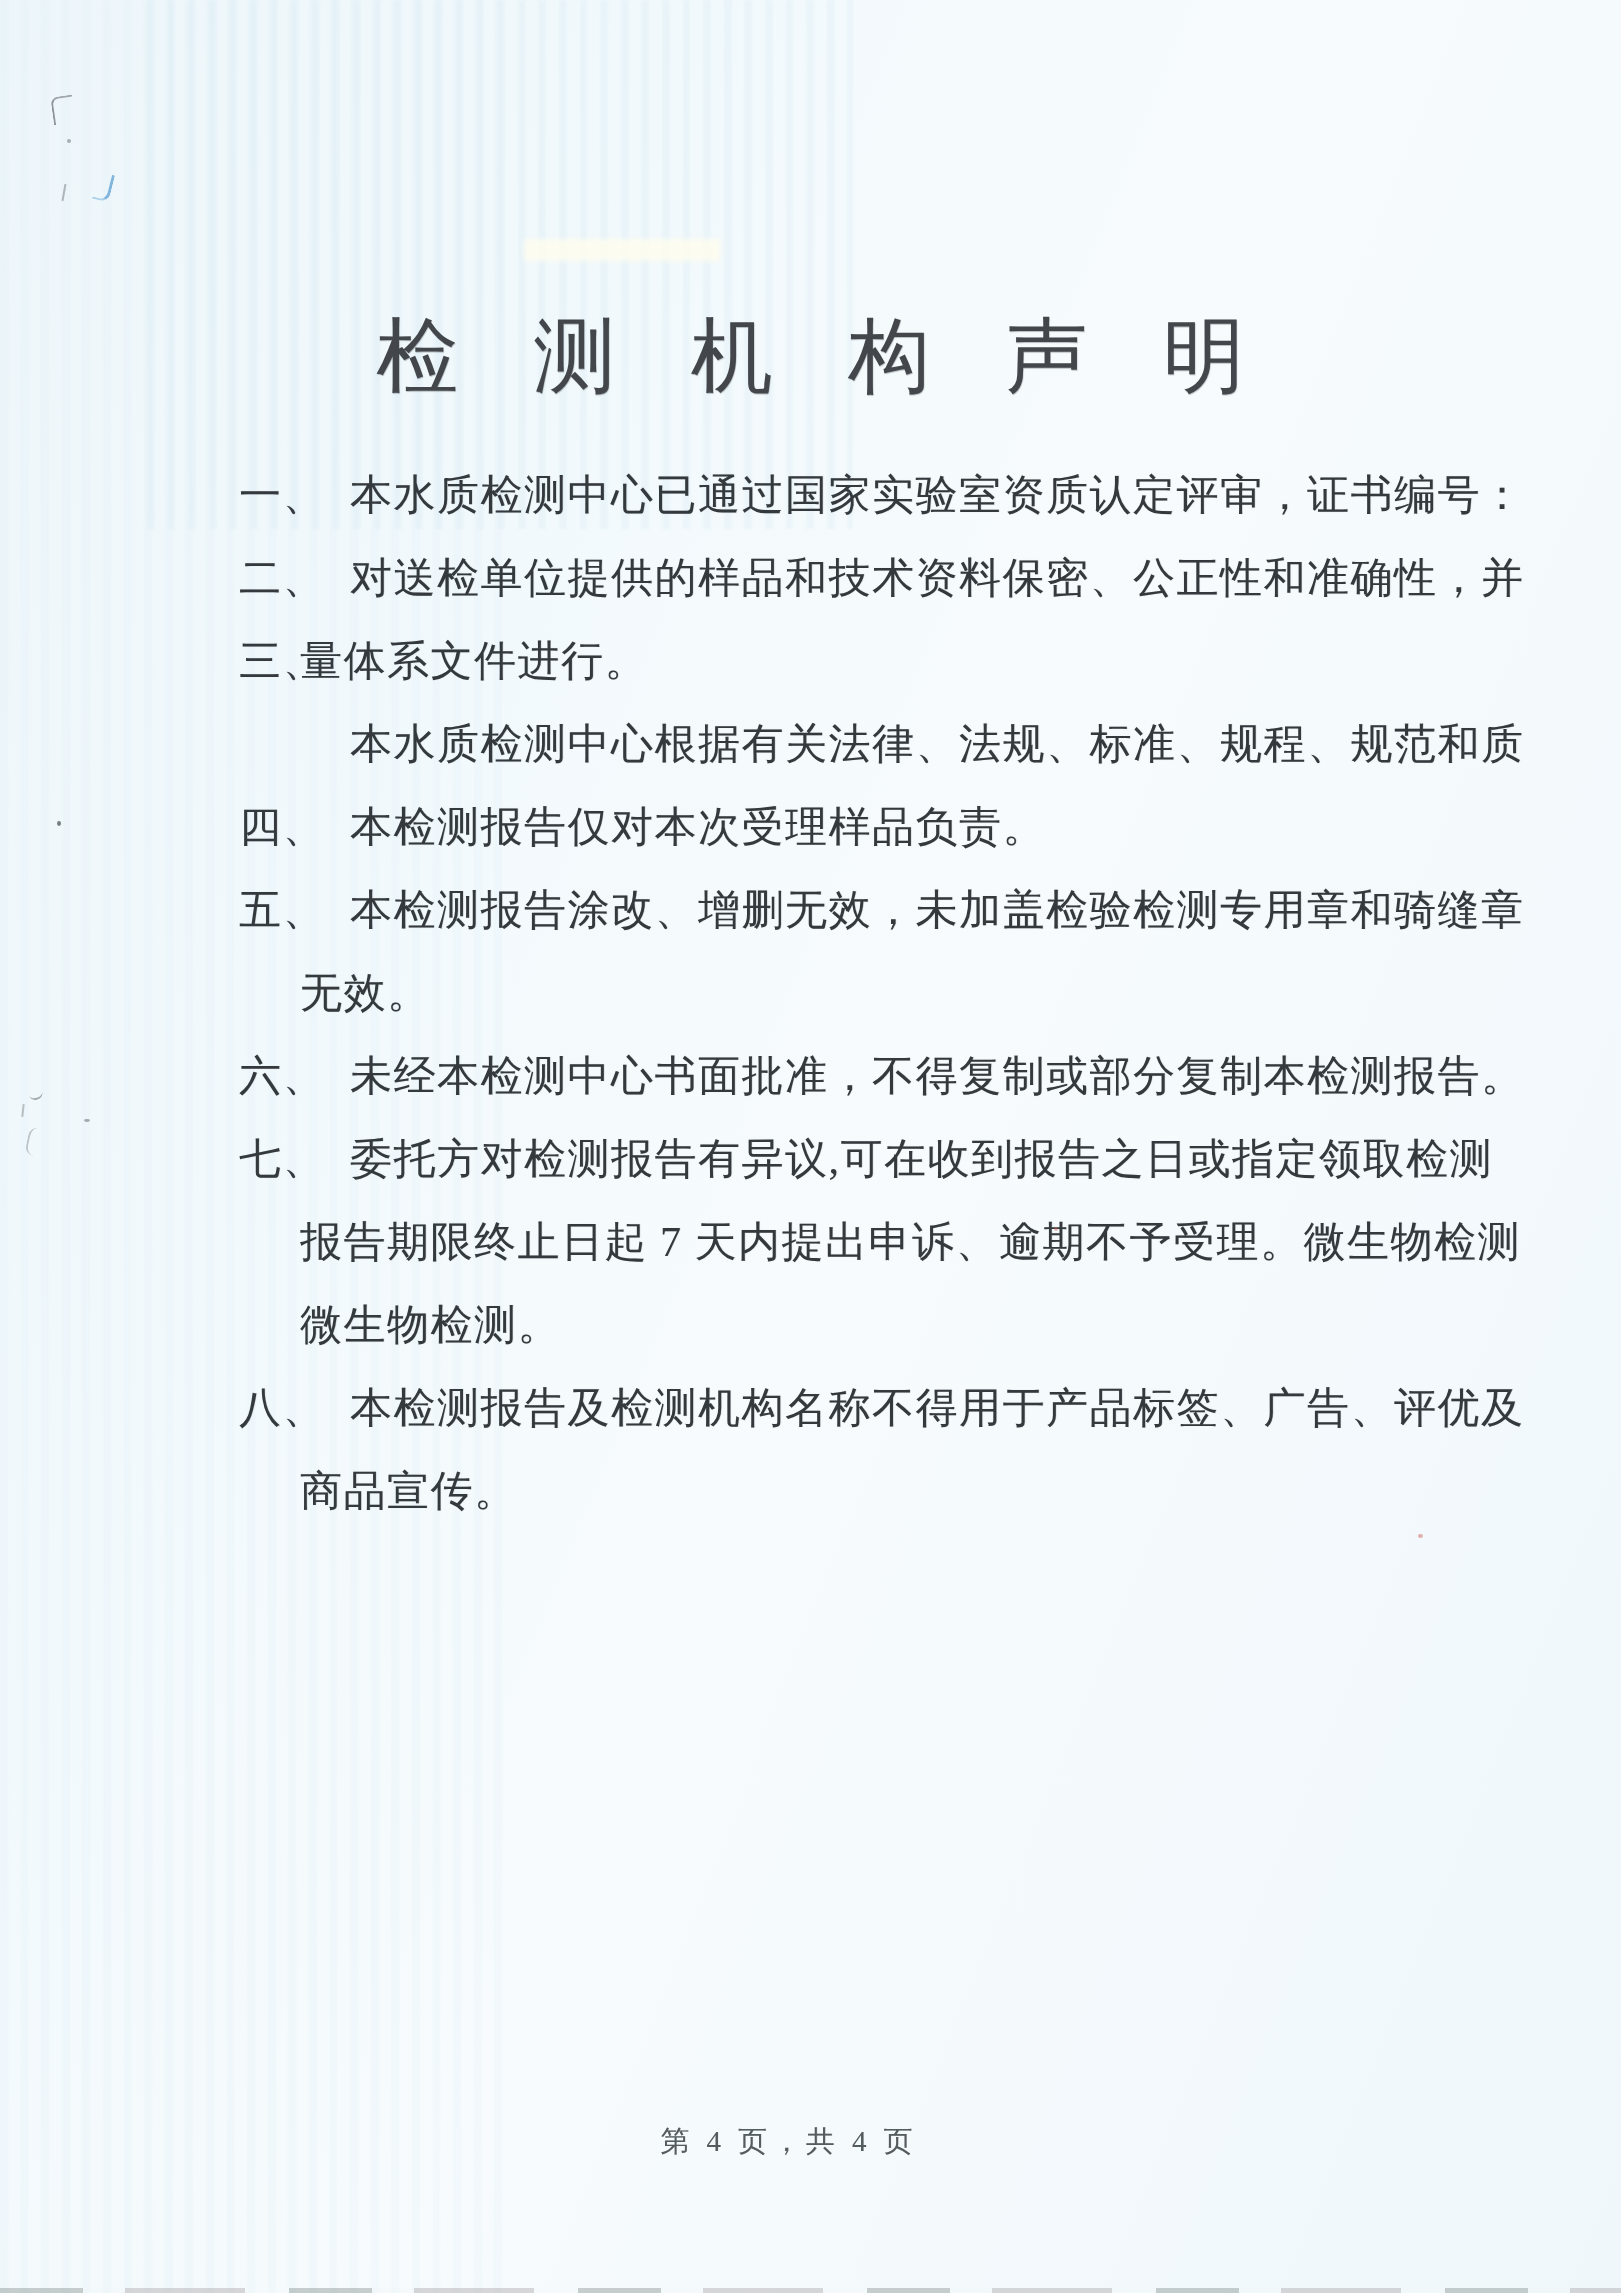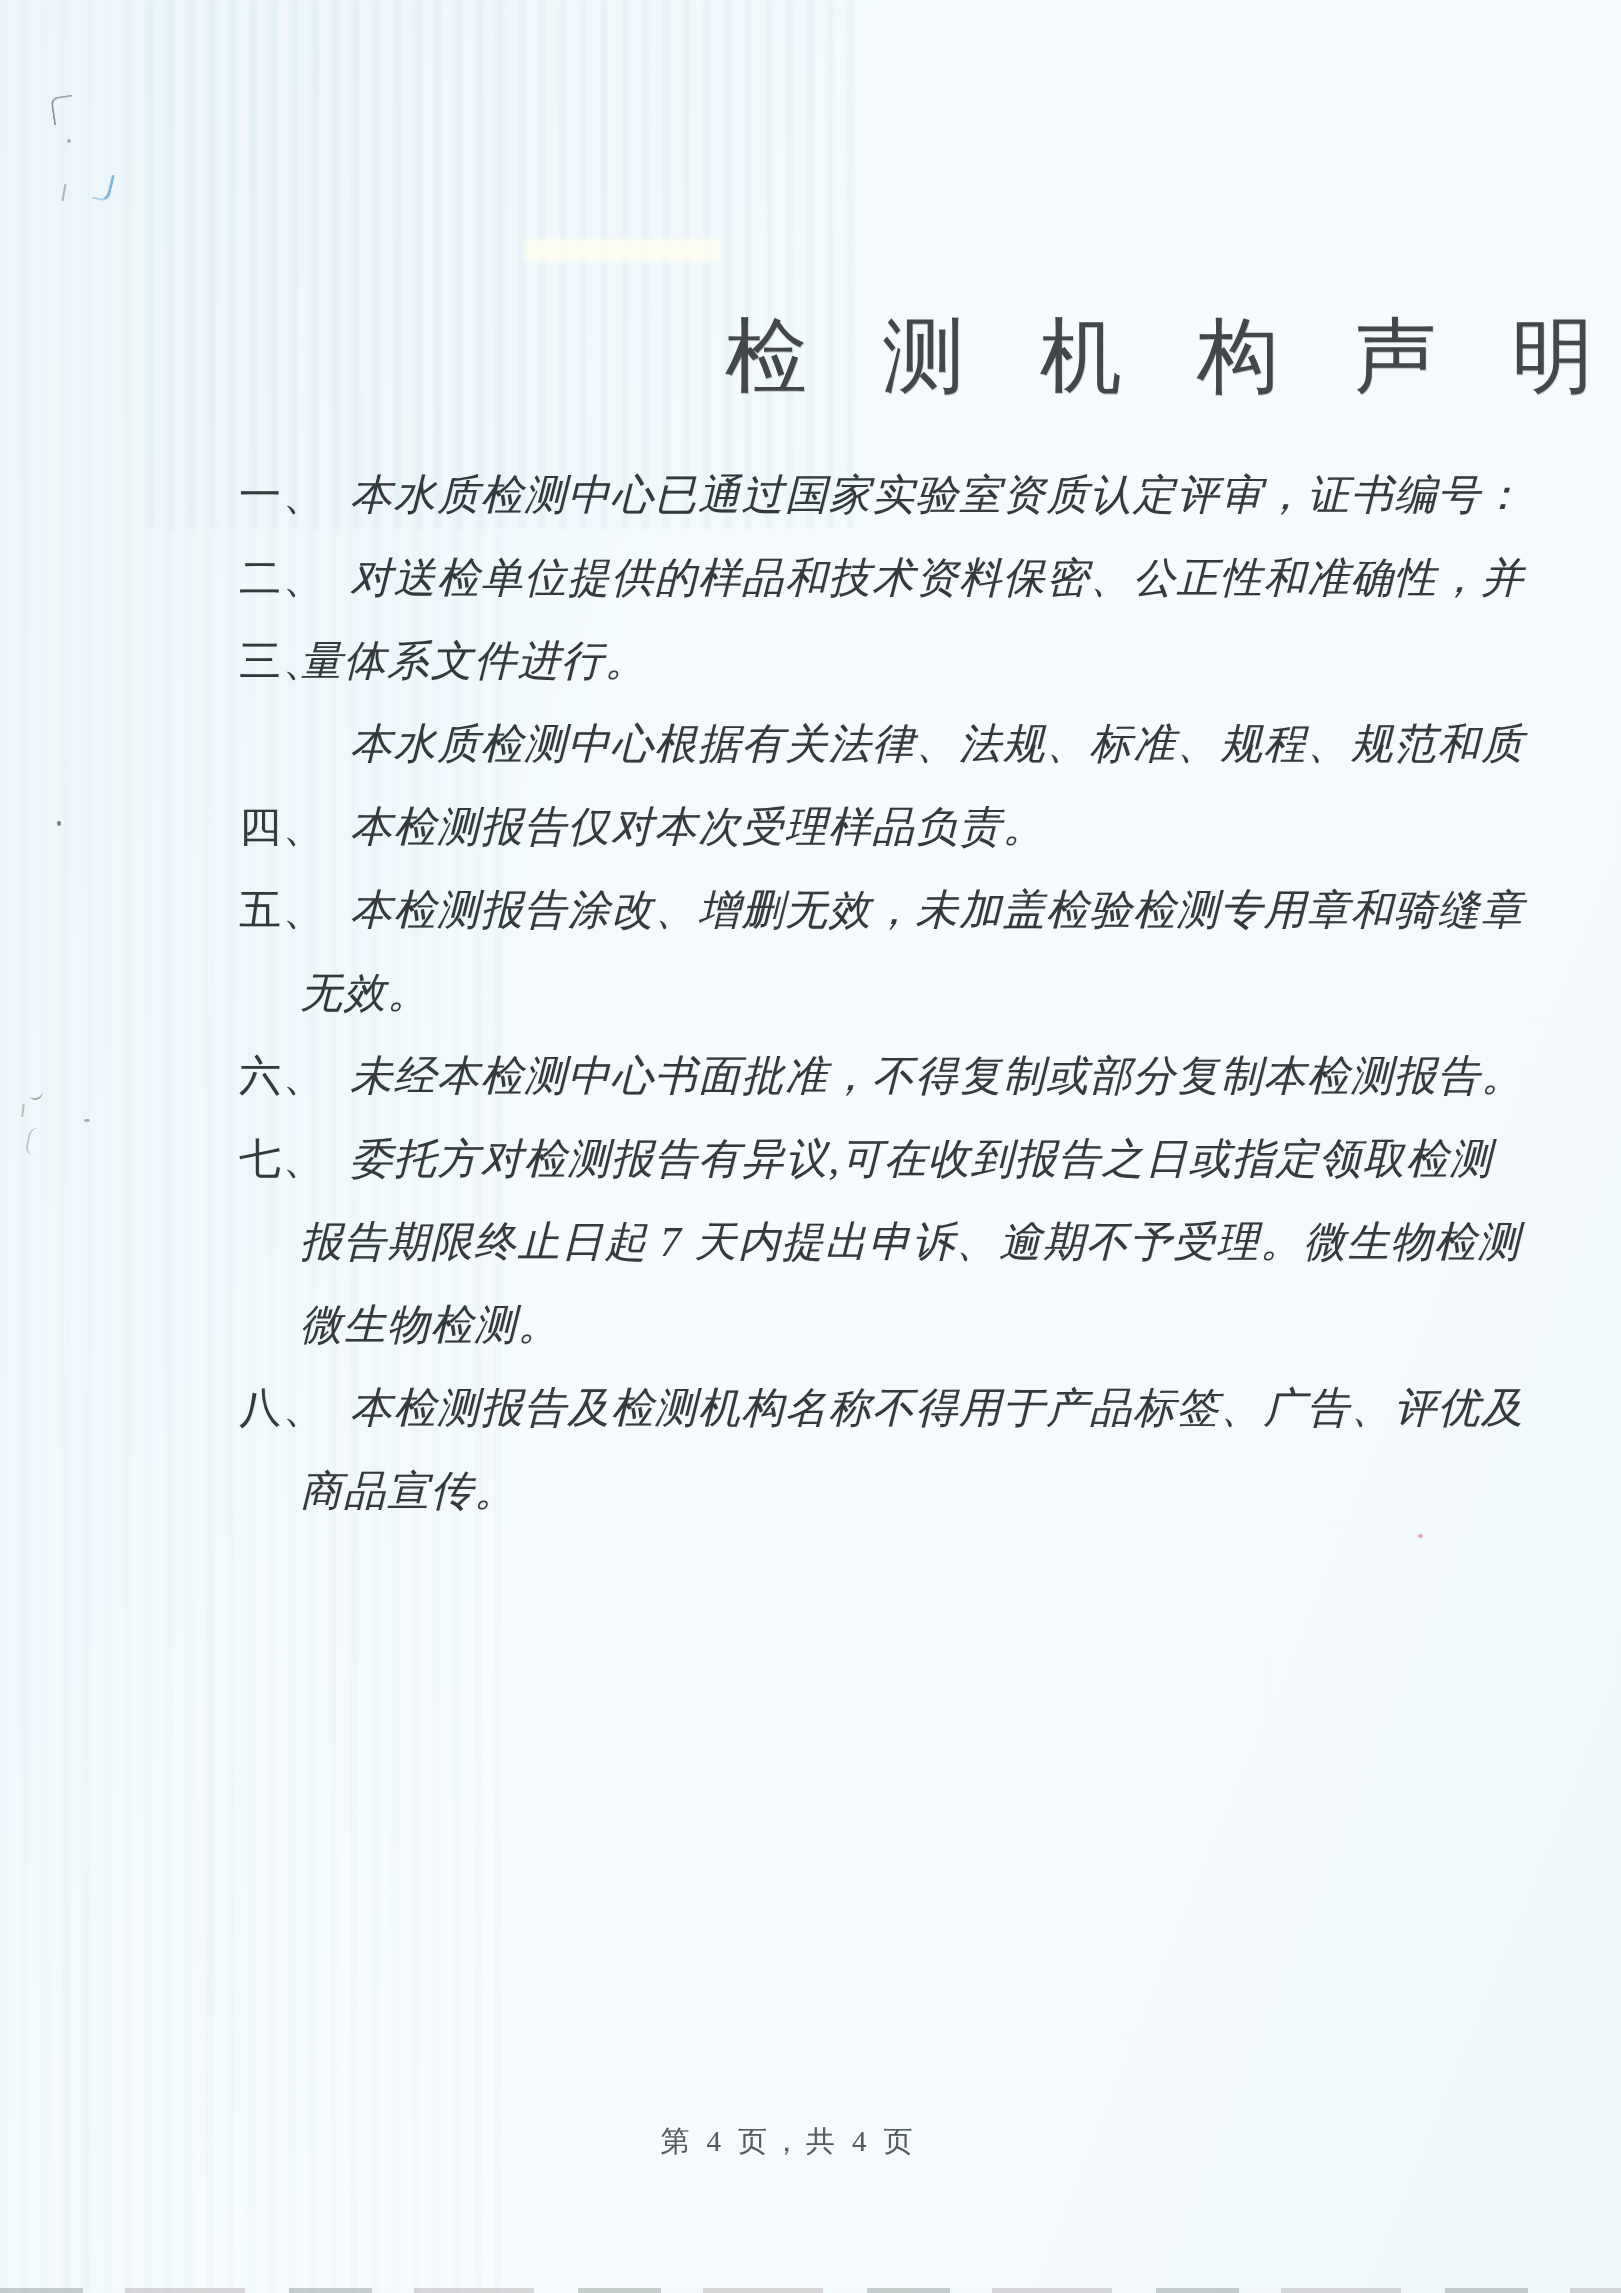--- a/index.html
+++ b/index.html
@@ -24,36 +24,36 @@
     pointer-events: none;
   }
   .streaks-a { left: 147px; top: 0; width: 706px; height: 529px; opacity: .55; }
   .streaks-b { left: 0; top: 0; width: 510px; height: 2294px; opacity: .3; }
   .light-patch {
     position: absolute; left: 524px; top: 239px; width: 196px; height: 21.6px;
     background: rgba(255, 253, 238, 0.8); filter: blur(2.9px);
   }
   .title {
     position: absolute; top: 302px; left: 0; width: 100%;
-    margin: 0; text-align: right;
+    margin: 0; text-align: center;
     font-size: 82px; font-weight: 500; letter-spacing: 27.4px; padding-left: 27.4px;
     box-sizing: border-box;
     color: #43474c;
     text-shadow: 0.5px 0.5px 0.8px rgba(70,76,82,0.35);
     white-space: nowrap;
   }
   .list {
     position: absolute; top: 454px; left: 0; width: 1621px;
     color: #34393d;
     font-size: 42px; line-height: 83px; letter-spacing: 1.5px;
     text-shadow: 0.4px 0.4px 0.7px rgba(70,76,82,0.3);
   }
   .item { position: relative; }
   .item .num { position: absolute; left: 239px; top: 0; }
-  .item .line { padding-left: 300px; white-space: nowrap; font-style: italic; }
+  .item .line { padding-left: 300px; white-space: nowrap; }
   .item .line.first { padding-left: 350px; }
   .footer {
     position: absolute; top: 2120px; left: 0; width: 100%;
     text-align: center; transform: translateX(-21.6px);
     font-size: 29px; line-height: 43px; letter-spacing: 4.9px;
     color: #555c60;
     text-shadow: 0.3px 0.3px 0.6px rgba(80,88,92,0.3);
   }
   
   .speck { position: absolute; pointer-events: none; }

